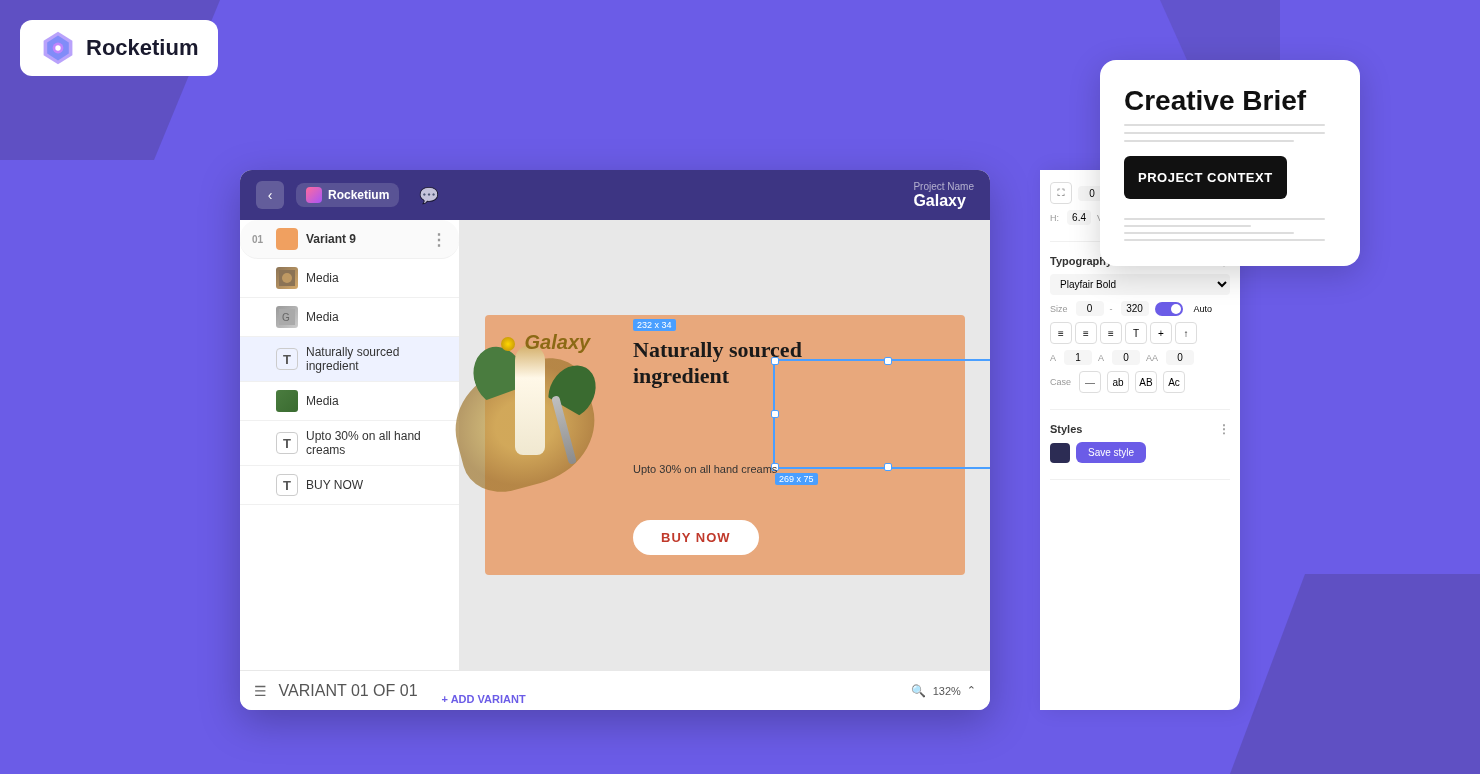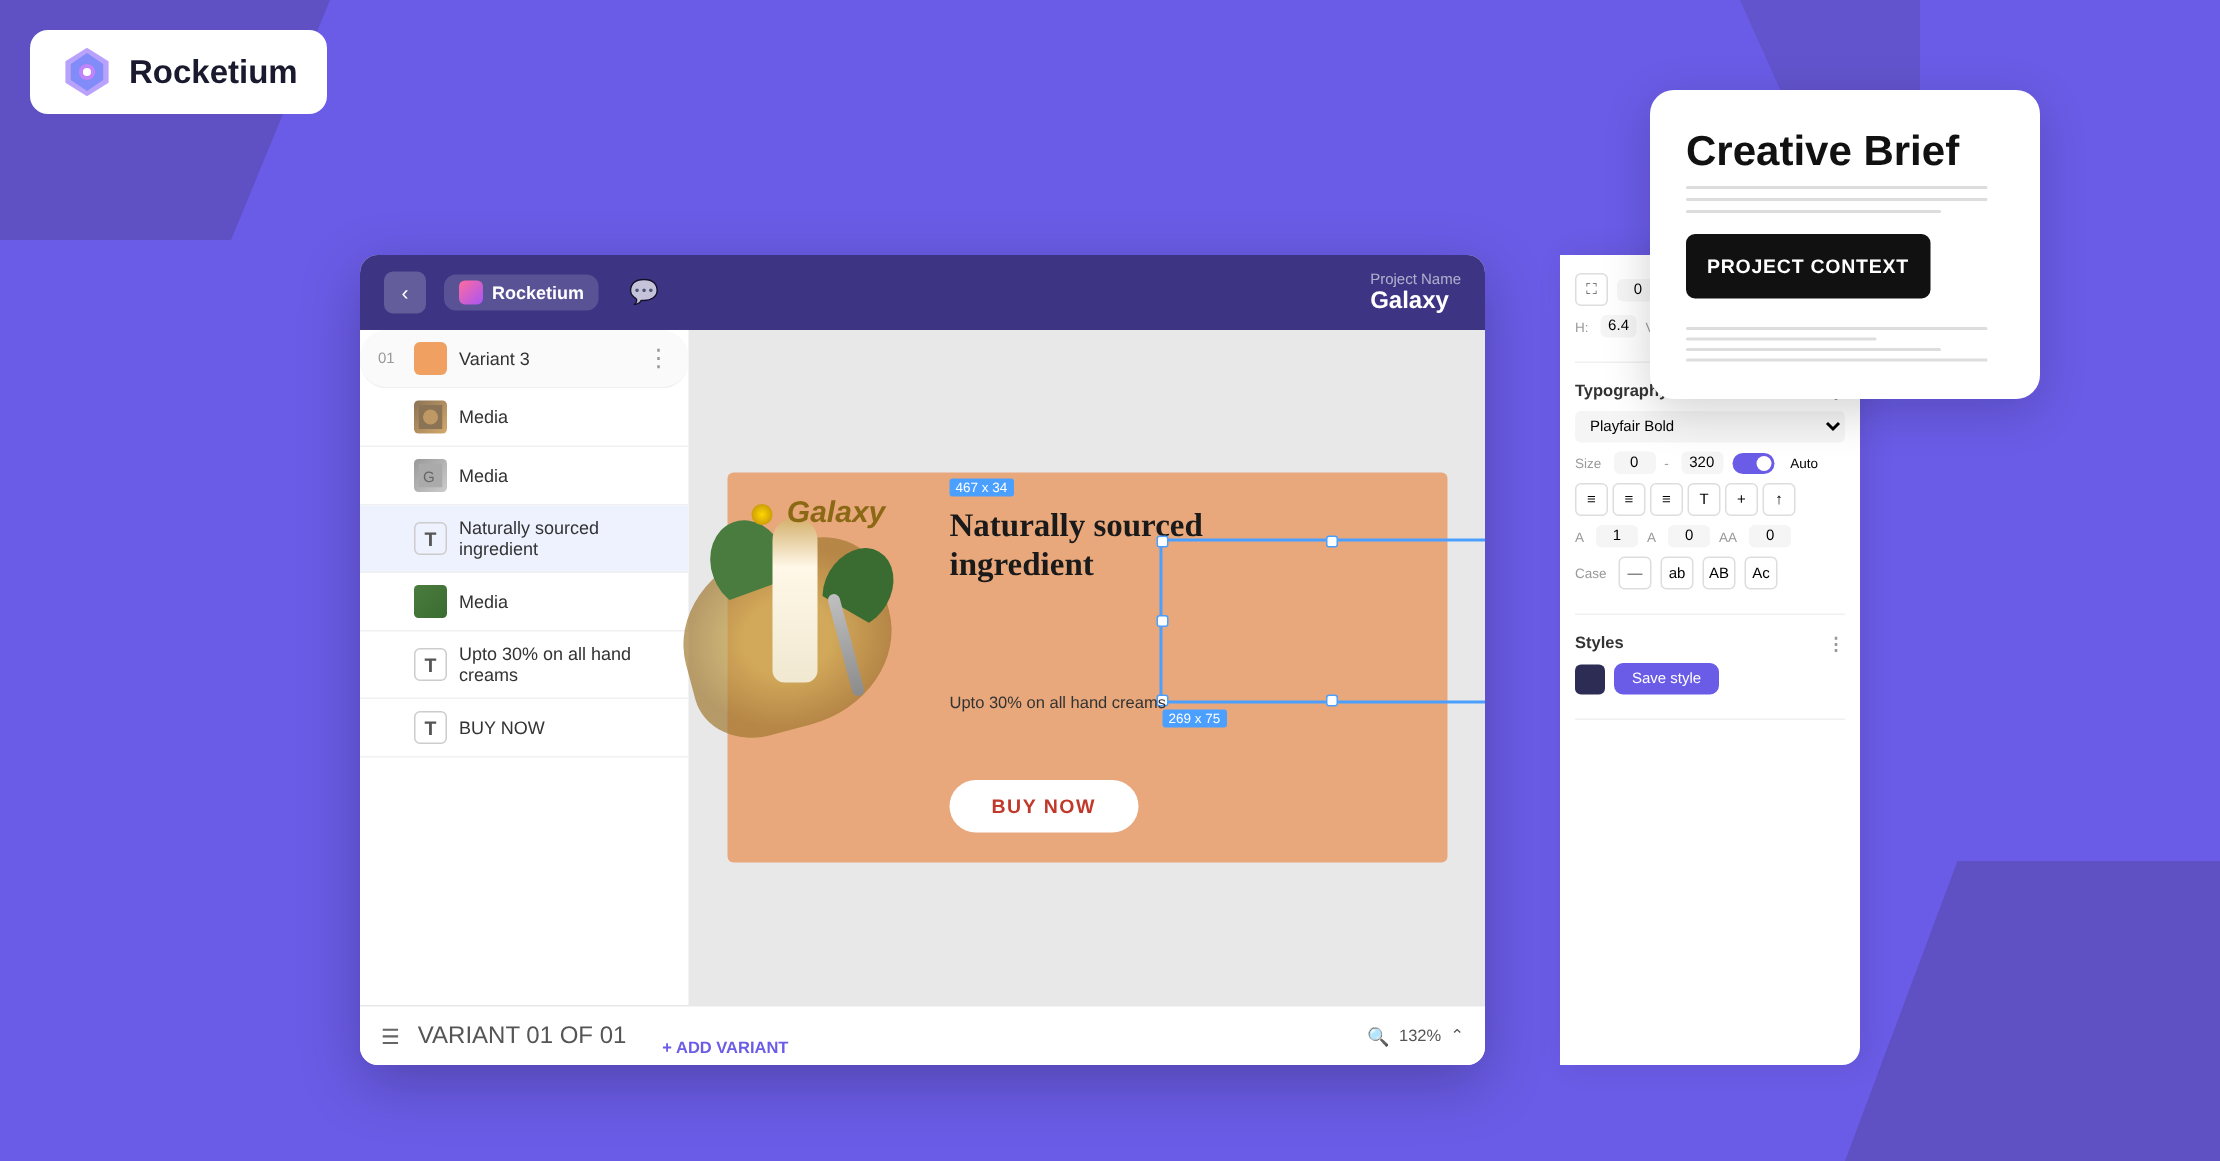--- a/index.html
+++ b/index.html
@@ -192,21 +192,21 @@
       cursor: pointer;
       font-size: 12px;
       color: #333;
       border-bottom: 1px solid #f0f0f0;
     }
     .layer-item.active {
       background: #eef2ff;
     }
     .layer-item.variant-header {
       background: #fafafa;
-      font-weight: 400;
+      font-weight: 700;
       border-radius: 18px;
     }
     .layer-num {
       font-size: 10px;
       color: #999;
       width: 16px;
       flex-shrink: 0;
     }
     .layer-thumb {
       width: 22px; height: 22px;
@@ -574,21 +574,21 @@
     </div>
   </div>
 
   <div class="editor-body">
 
     <div class="layers-panel">
 
       <div class="layer-item variant-header">
         <span class="layer-num">01</span>
         <div class="layer-thumb orange"></div>
-        <span class="layer-name">Variant 3</span>
+        <span class="layer-name">Variant 9</span>
         <span class="layer-dots">⋮</span>
       </div>
 
       <div class="layer-item">
         <span class="layer-num"></span>
         <div class="layer-media-thumb">
           <svg width="16" height="16" viewBox="0 0 16 16">
               <rect fill="#8B7355" width="16" height="16"></rect>
               <circle cx="8" cy="8" r="5" fill="#D4A96A" opacity="0.7"></circle>
             </svg>
@@ -643,21 +643,21 @@
           <div class="product-tube"></div>
           <div class="product-brush"></div>
         </div>
 
         <div class="ad-brand">
           <span class="ad-brand-icon"></span>
           <span>Galaxy</span>
         </div>
 
         <div style="position:absolute; top:22px; left:148px; width:230px;">
-          <div class="size-badge">467 x 34</div>
+          <div class="size-badge">232 x 34</div>
           <div style="position:relative;">
             <div class="ad-heading" style="position:relative; top:0; left:0;">Naturally sourced ingredient</div>
             <div class="selection-box">
               <div class="selection-handle sh-tl"></div>
 
               <div class="selection-handle sh-tm"></div>
               <div class="selection-handle sh-bl"></div>
 
               <div class="selection-handle sh-bm"></div>
               <div class="selection-handle sh-ml"></div>

